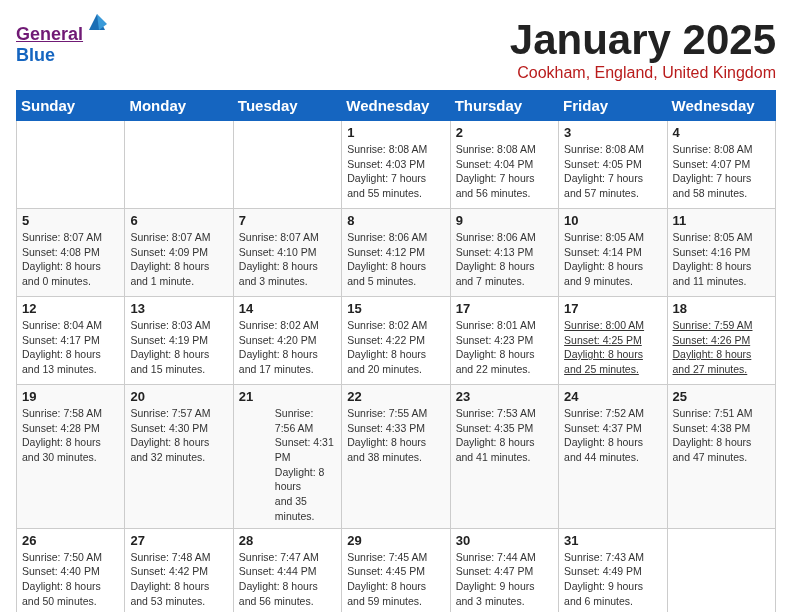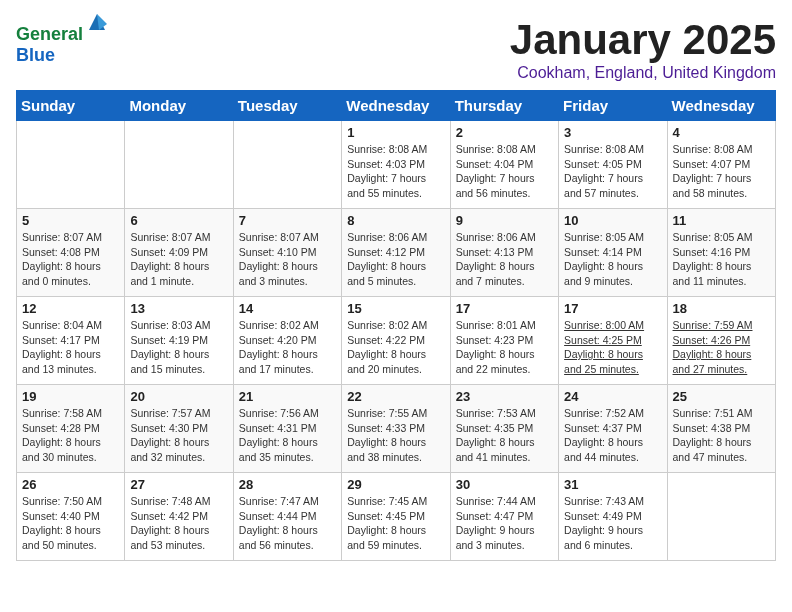--- a/index.html
+++ b/index.html
@@ -16,21 +16,22 @@
       align-items: flex-start;
       margin-bottom: 8px;
     }
     .logo {
       display: flex;
       align-items: center;
     }
     .logo-text-general {
       font-size: 18px;
       font-weight: bold;
-      color: #15803d;
+      color: #701a75;
+      text-decoration: underline;
     }
     .logo-text-blue {
       font-size: 18px;
       font-weight: bold;
       color: #1565C0;
     }
     .logo-icon {
       width: 24px;
       height: 24px;
       margin-left: 2px;
@@ -40,21 +41,21 @@
     .title-area {
       text-align: right;
     }
     .month-title {
       font-size: 42px;
       font-weight: bold;
       color: #222;
     }
     .location-title {
       font-size: 16px;
-      color: #4c1d95;
+      color: #b91c1c;
     }
     table {
       width: 100%;
       border-collapse: collapse;
       table-layout: fixed;
     }
     thead tr th {
       background-color: #1565C0;
       color: #fff;
       font-size: 15px;
@@ -270,21 +271,21 @@
         </td>
         <td>
           <span class="day-number">20</span>
           <div class="day-info" style="white-space: pre-line;">Sunrise: 7:57 AM
 Sunset: 4:30 PM
 Daylight: 8 hours
 and 32 minutes.</div>
         </td>
         <td>
           <span class="day-number">21</span>
-          <div class="day-info" style="white-space: pre-line;">Sunrise: 7:56 AM
+          <div class="day-info" style="white-space: pre-line; margin-left: 36px;">Sunrise: 7:56 AM
 Sunset: 4:31 PM
 Daylight: 8 hours
 and 35 minutes.</div>
         </td>
         <td>
           <span class="day-number">22</span>
           <div class="day-info" style="white-space: pre-line;">Sunrise: 7:55 AM
 Sunset: 4:33 PM
 Daylight: 8 hours
 and 38 minutes.</div>

